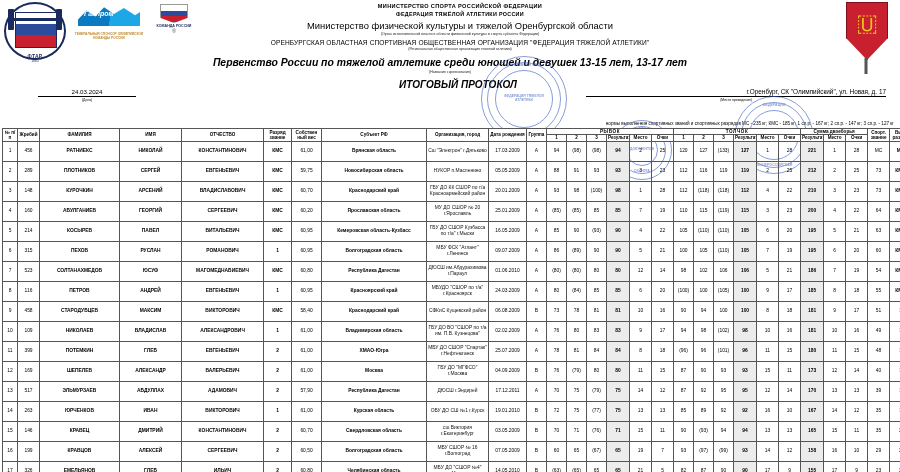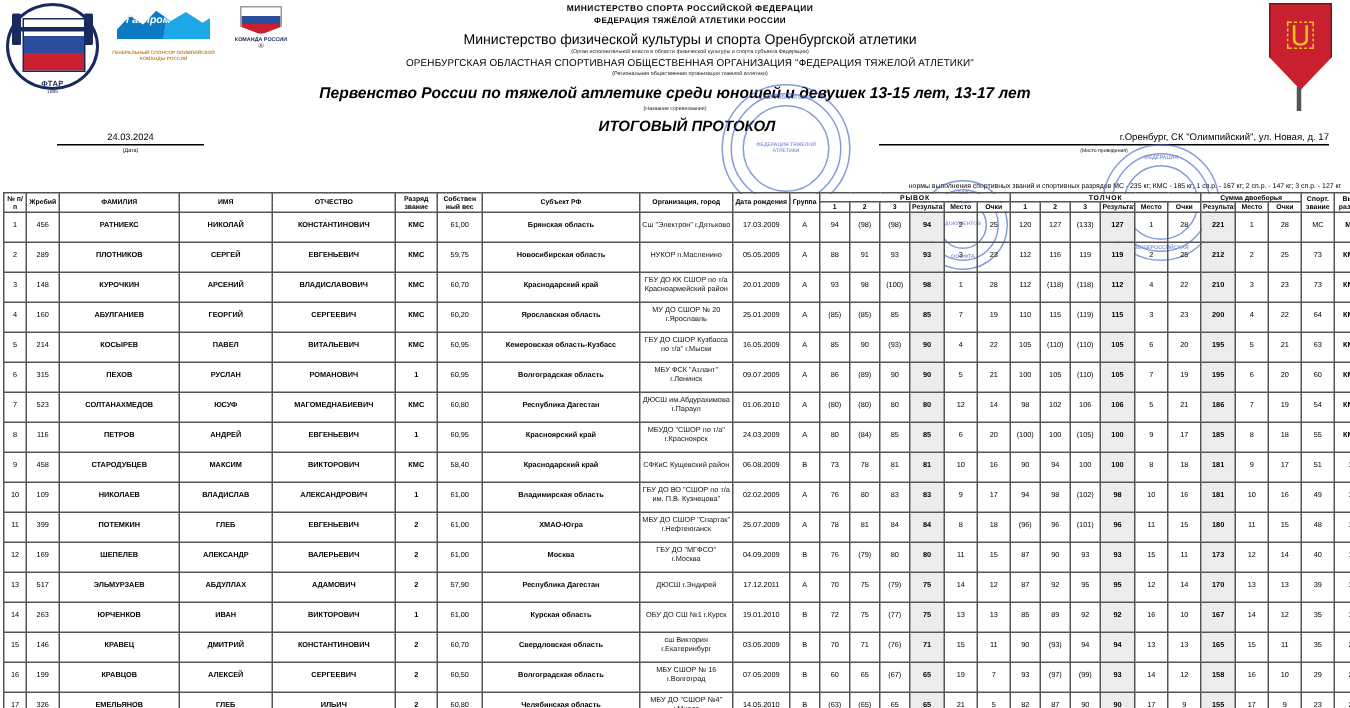--- a/index.html
+++ b/index.html
@@ -180,21 +180,21 @@
     <div class="logo-team">
       <div class="tflag"></div>
       <div class="tname">КОМАНДА РОССИИ</div>
       <div class="circ">®</div>
     </div>
   </div>
 
   <div class="head-center">
     <div class="hc-l1">МИНИСТЕРСТВО СПОРТА  РОССИЙСКОЙ ФЕДЕРАЦИИ</div>
     <div class="hc-l2">ФЕДЕРАЦИЯ ТЯЖЁЛОЙ АТЛЕТИКИ РОССИИ</div>
-    <div class="hc-l3">Министерство физической культуры и спорта Оренбургской атлетики</div>
+    <div class="hc-l3">Министерство физической культуры и тяжелой Оренбургской области</div>
     <div class="hc-small">(Орган исполнительной власти в области физической культуры и спорта субъекта Федерации)</div>
     <div class="hc-l4">ОРЕНБУРГСКАЯ ОБЛАСТНАЯ СПОРТИВНАЯ ОБЩЕСТВЕННАЯ ОРГАНИЗАЦИЯ "ФЕДЕРАЦИЯ ТЯЖЕЛОЙ АТЛЕТИКИ"</div>
     <div class="hc-small">(Региональная общественная организация тяжелой атлетики)</div>
   </div>
 
   <div class="coat">
     <div class="shield">
         <div class="eagle">🇺</div>
       </div>
     <div class="post"></div>

